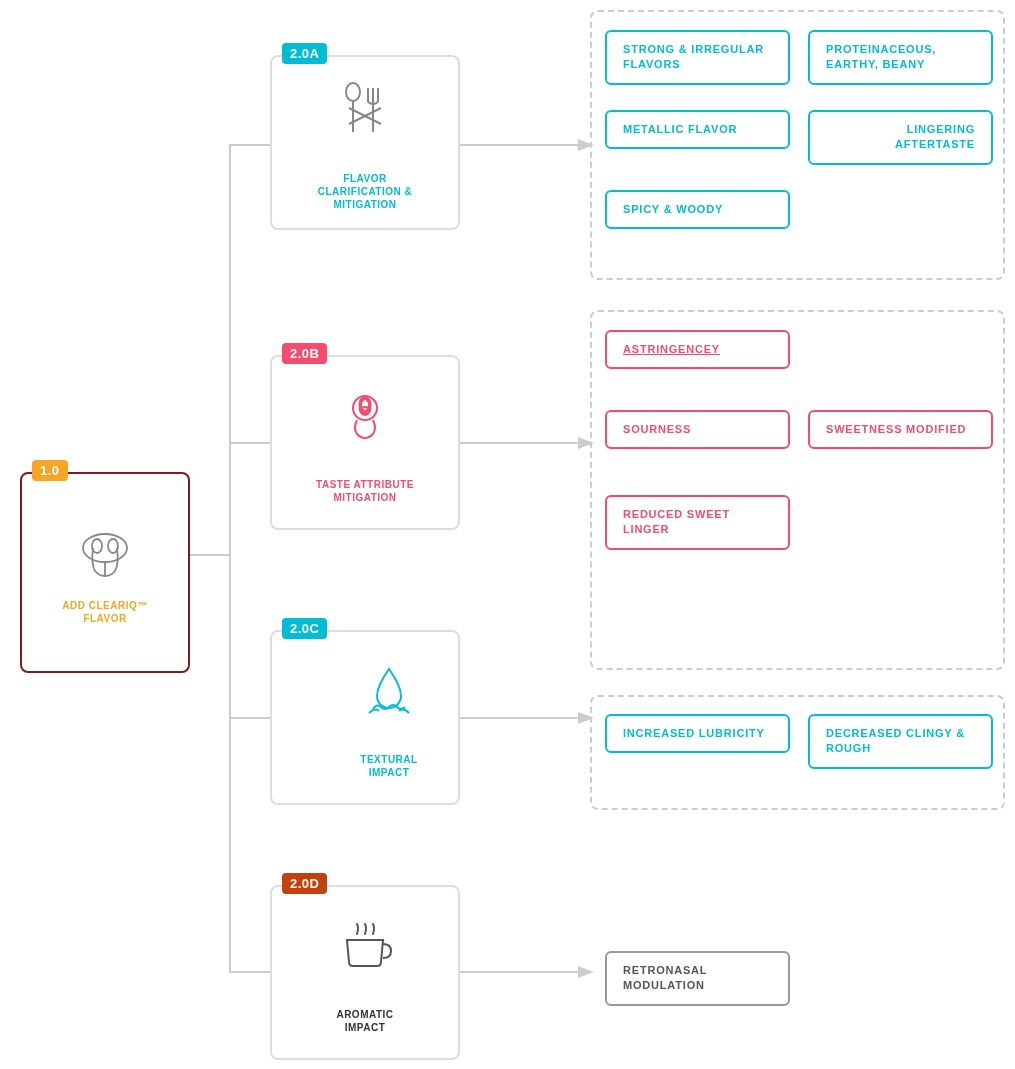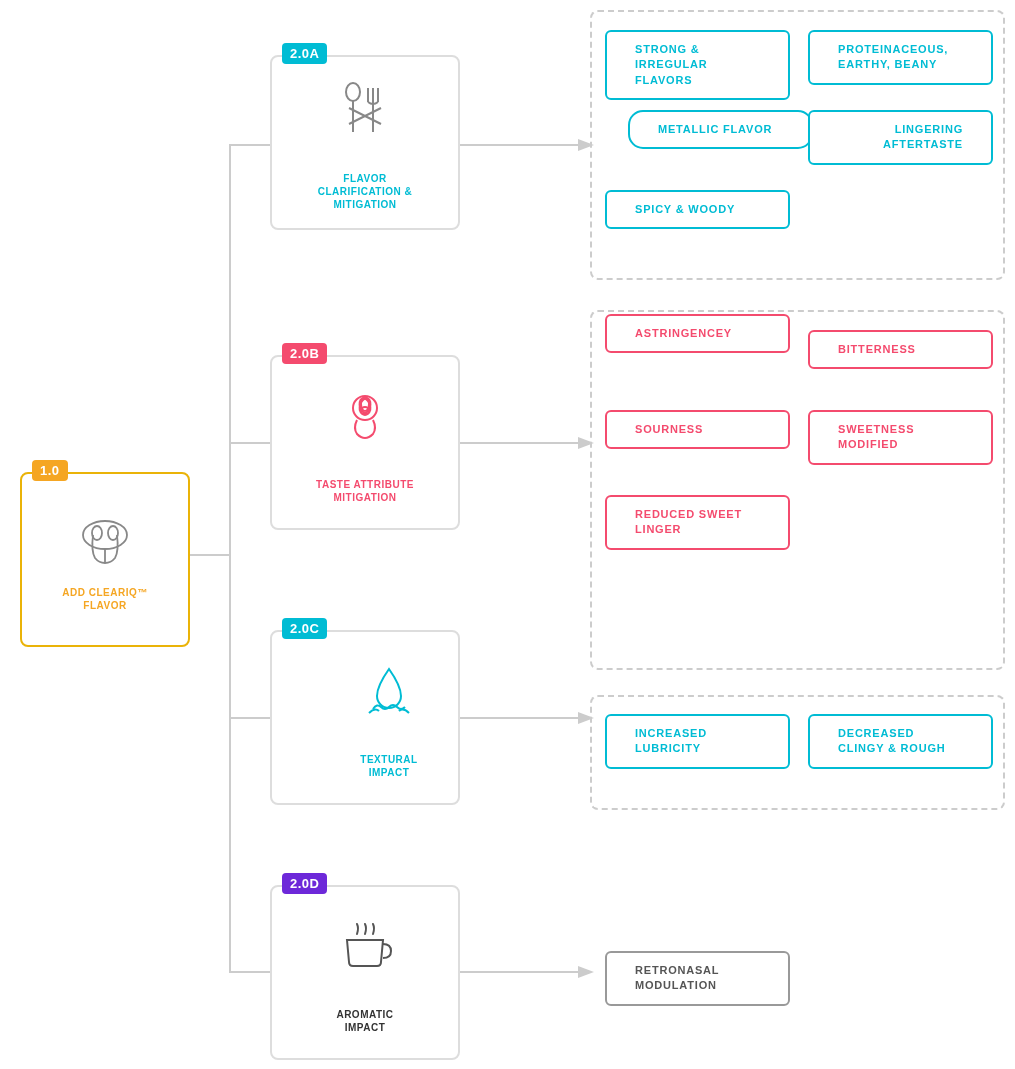--- a/index.html
+++ b/index.html
@@ -26,42 +26,42 @@
       border-radius: 8px;
       display: flex;
       flex-direction: column;
       align-items: center;
       justify-content: center;
       text-align: center;
     }
 
     .node-main {
       width: 170px;
-      height: 175px;
+      height: 201px;
       left: 20px;
       top: 472px;
-      border: 2px solid #eab308;
+      border: 2px solid #7f1d1d;
     }
 
     .node-badge {
       position: absolute;
       top: -14px;
       left: 10px;
       padding: 3px 8px;
       border-radius: 4px;
       font-size: 13px;
       font-weight: 800;
       color: #fff;
       letter-spacing: 0.5px;
     }
 
     .badge-orange { background: #f5a623; }
     .badge-cyan { background: #00bcd4; }
     .badge-red { background: #f44b6e; }
-    .badge-dark { background: #6d28d9; }
+    .badge-dark { background: #c2410c; }
 
     .node-sub {
       width: 190px;
       height: 175px;
       border: 2px solid #ddd;
       gap: 19px;
     }
 
     .node-sub-2a { left: 270px; top: 55px; }
     .node-sub-2b { left: 270px; top: 355px; }
@@ -80,21 +80,21 @@
     .label-cyan { color: #00bcd4; }
     .label-red { color: #f44b6e; }
     .label-dark { color: #333; }
     .label-orange { color: #f5a623; }
 
     
     .outcome-box {
       position: absolute;
       border: 2px solid #ccc;
       border-radius: 6px;
-      padding: 10px 28px;
+      padding: 10px 16px;
       font-size: 11px;
       font-weight: 800;
       letter-spacing: 0.8px;
       line-height: 1.4;
       text-transform: uppercase;
       background: #fff;
       width: 185px;
     }
 
     
@@ -240,29 +240,28 @@
       </svg>
     </div>
     <div class="node-label label-dark">AROMATIC<br>IMPACT</div>
   </div>
 
   <div class="dashed-region region-1"></div>
 
   <div class="outcome-box" style="left:605px; top:30px; color:#00bcd4; border-color:#00bcd4;">STRONG &amp; IRREGULAR FLAVORS</div>
   <div class="outcome-box" style="left:808px; top:30px; color:#00bcd4; border-color:#00bcd4;">PROTEINACEOUS, EARTHY, BEANY</div>
 
-  <div class="outcome-box" style="left:628px; top:110px; color:#00bcd4; border-color:#00bcd4;border-radius:15px;">METALLIC FLAVOR</div>
+  <div class="outcome-box" style="left:605px; top:110px; color:#00bcd4; border-color:#00bcd4;">METALLIC FLAVOR</div>
   <div class="outcome-box" style="left:808px; top:110px; color:#00bcd4; border-color:#00bcd4;text-align:right;">LINGERING AFTERTASTE</div>
 
   <div class="outcome-box" style="left:605px; top:190px; color:#00bcd4; border-color:#00bcd4;">SPICY &amp; WOODY</div>
 
   <div class="dashed-region region-2"></div>
 
-  <div class="outcome-box" style="left:605px; top:314px; color:#f44b6e; border-color:#f44b6e;">ASTRINGENCEY</div>
-  <div class="outcome-box" style="left:808px; top:330px; color:#f44b6e; border-color:#f44b6e;">BITTERNESS</div>
+  <div class="outcome-box" style="left:605px; top:330px; color:#f44b6e; border-color:#f44b6e;text-decoration:underline;">ASTRINGENCEY</div>
 
   <div class="outcome-box" style="left:605px; top:410px; color:#f44b6e; border-color:#f44b6e;">SOURNESS</div>
   <div class="outcome-box" style="left:808px; top:410px; color:#f44b6e; border-color:#f44b6e;">SWEETNESS MODIFIED</div>
 
   <div class="outcome-box" style="left:605px; top:495px; color:#f44b6e; border-color:#f44b6e;">REDUCED SWEET LINGER</div>
 
 
   <div class="dashed-region region-3"></div>
 
   <div class="outcome-box" style="left:605px; top:714px; color:#00bcd4; border-color:#00bcd4;">INCREASED LUBRICITY</div>

